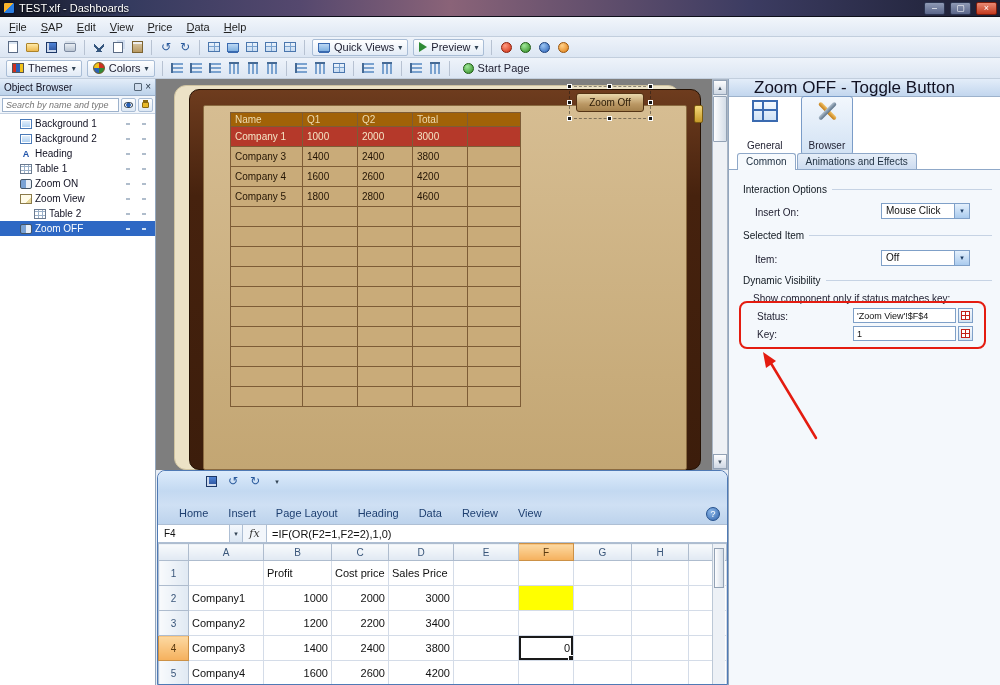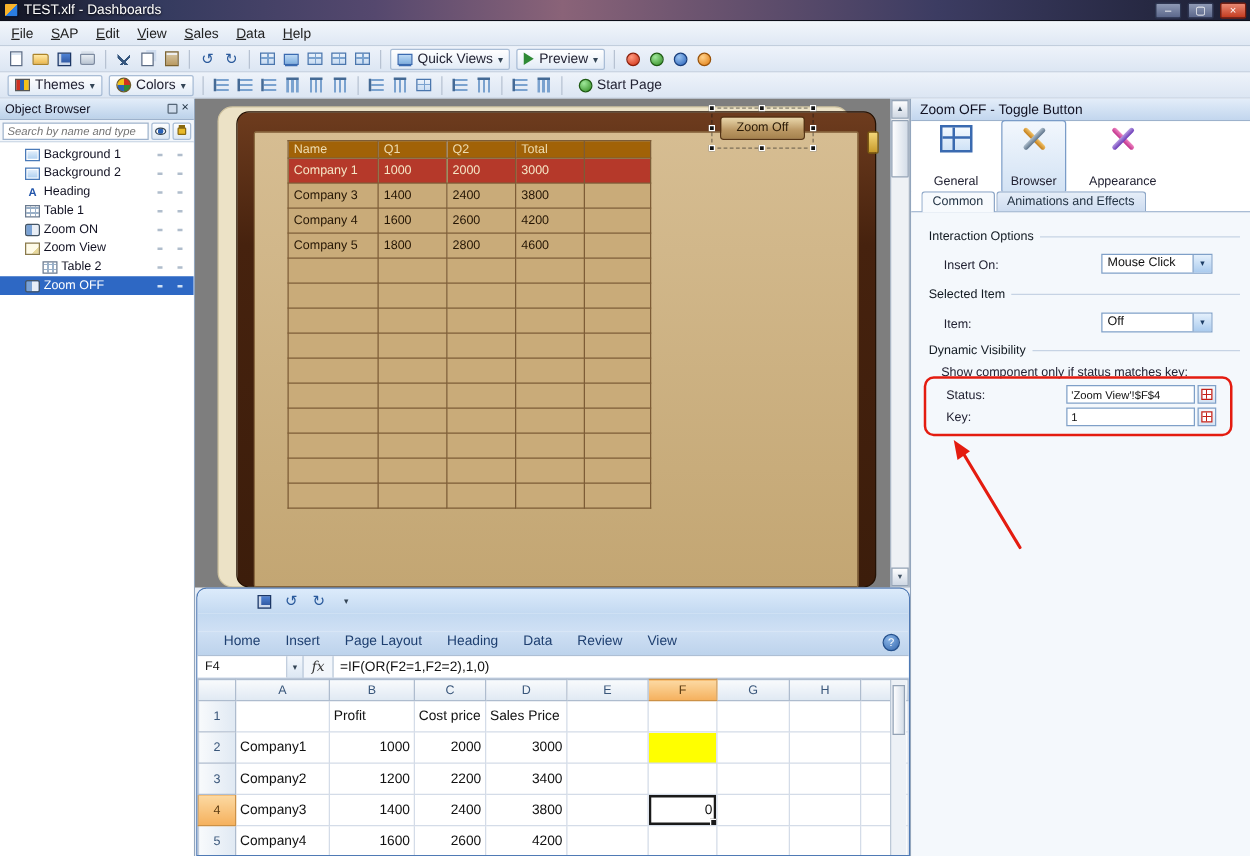--- a/index.html
+++ b/index.html
@@ -115,21 +115,21 @@
 .xl-grid td.hot{background:linear-gradient(#fcd9a2,#f5b05c);border-color:#cc9146;color:#5a3a10}
 .xl-grid td.num{text-align:right}
 .xl-grid td.ylw{background:#ffff00}
 .xl-grid td.sel{box-shadow:inset 0 0 0 2px #1a1a1a;position:relative}
 .xl-grid td.sel::after{content:"";position:absolute;right:-1px;bottom:-1px;width:4px;height:4px;background:#1a1a1a;border:1px solid #fff}
 #xl-scroll{position:absolute;right:2px;top:73px;bottom:0;width:13px;background:#edf1f6;border-left:1px solid #bcc8d6}
 #xl-scroll .th{position:absolute;left:1px;top:4px;width:10px;height:40px;background:linear-gradient(90deg,#fdfdfe,#d4dde8);border:1px solid #93a2b5}
 
 
 #right{position:absolute;left:728px;top:79px;bottom:0;width:272px;background:#fff;border-left:1px solid #93a6bd;display:flex;flex-direction:column}
-#pp-title{height:18px;background:linear-gradient(#e3edf9,#c2d6ee);border-bottom:1px solid #9db2cc;display:flex;align-items:center;padding-left:7px;font-size:11px;color:#112}
+#pp-title{height:18px;background:linear-gradient(#e3edf9,#c2d6ee);border-bottom:1px solid #9db2cc;display:flex;align-items:center;padding-left:25px;font-size:17px;color:#112}
 #pp-nav{height:56px;background:#fff;display:flex;align-items:center;gap:10px;padding-left:10px}
 .pnav{display:flex;flex-direction:column;align-items:center;gap:18px;padding:3px 7px;border:1px solid transparent;border-radius:3px;font-size:10px;color:#223}
 .pnav.active{border-color:#7a9cc8;background:linear-gradient(#f2f7fd,#d2e2f4)}
 .nico{width:26px;height:22px;position:relative}
 .nico-general{border:2px solid #3a6ab0;background:linear-gradient(#f4f9fe,#cfe2f6)}
 .nico-general::before{content:"";position:absolute;left:8px;top:0;bottom:0;width:2px;background:#3a6ab0}
 .nico-general::after{content:"";position:absolute;top:7px;left:0;right:0;height:2px;background:#3a6ab0}
 .nico-behavior::before{content:"";position:absolute;left:2px;top:9px;width:23px;height:4px;border-radius:2px;background:linear-gradient(#f2c268,#c27d18);transform:rotate(45deg)}
 .nico-behavior::after{content:"";position:absolute;left:2px;top:9px;width:23px;height:4px;border-radius:2px;background:linear-gradient(#aebecd,#5d7389);transform:rotate(-45deg)}
 .nico-appearance::before{content:"";position:absolute;left:2px;top:9px;width:23px;height:4px;border-radius:2px;background:linear-gradient(#ef86c2,#c0308a);transform:rotate(45deg)}
@@ -159,21 +159,21 @@
   <span class="wb">–</span>
   <span class="wb">▢</span>
   <span class="wb close">×</span>
 </div>
 
 <div id="menubar">
   <span class="mitem">File</span>
   <span class="mitem">SAP</span>
   <span class="mitem">Edit</span>
   <span class="mitem">View</span>
-  <span class="mitem">Sales</span>
+  <span class="mitem">Price</span>
   <span class="mitem">Data</span>
   <span class="mitem">Help</span>
 </div>
 
 <div id="tb1" class="tbar">
   <span class="tbico">
       <i class="gi gi-page"></i>
     </span>
   <span class="tbico">
       <i class="gi gi-folder"></i>
@@ -638,24 +638,20 @@
   <div id="pp-title">Zoom OFF - Toggle Button</div>
   <div id="pp-nav">
     <div class="pnav">
       <span class="nico nico-general"></span>
       <span>General</span>
     </div>
     <div class="pnav active">
       <span class="nico nico-behavior"></span>
       <span>Browser</span>
     </div>
-    <div class="pnav">
-      <span class="nico nico-appearance"></span>
-      <span>Appearance</span>
-    </div>
   </div>
   <div id="pp-tabs">
     <span class="ptab active">Common</span>
     <span class="ptab">Animations and Effects</span>
   </div>
   <div id="pp-content">
     <div class="sec" style="top:14px">
         <span>Interaction Options</span>
       </div>
     <span class="plabel" style="left:26px;top:37px">Insert On:</span>

